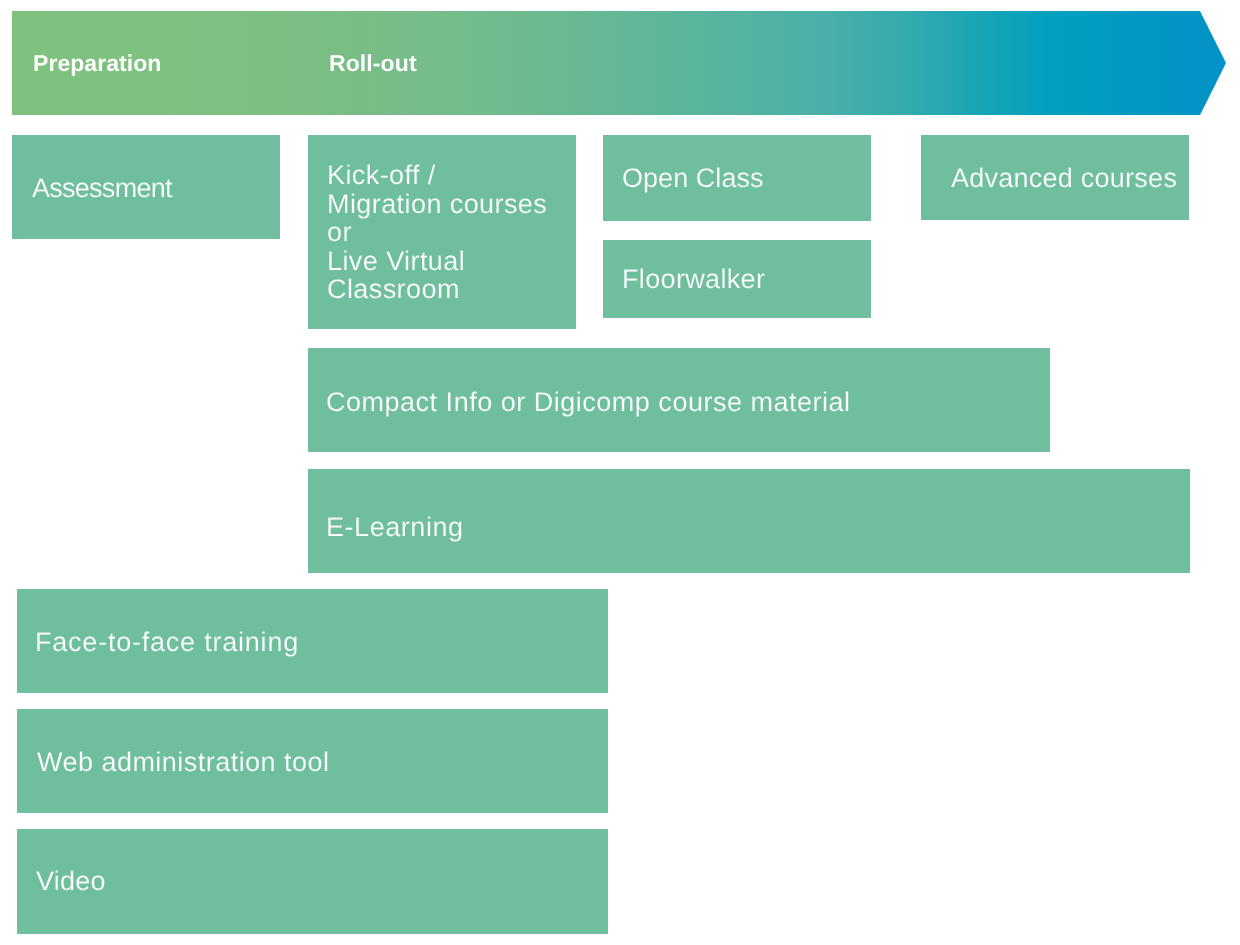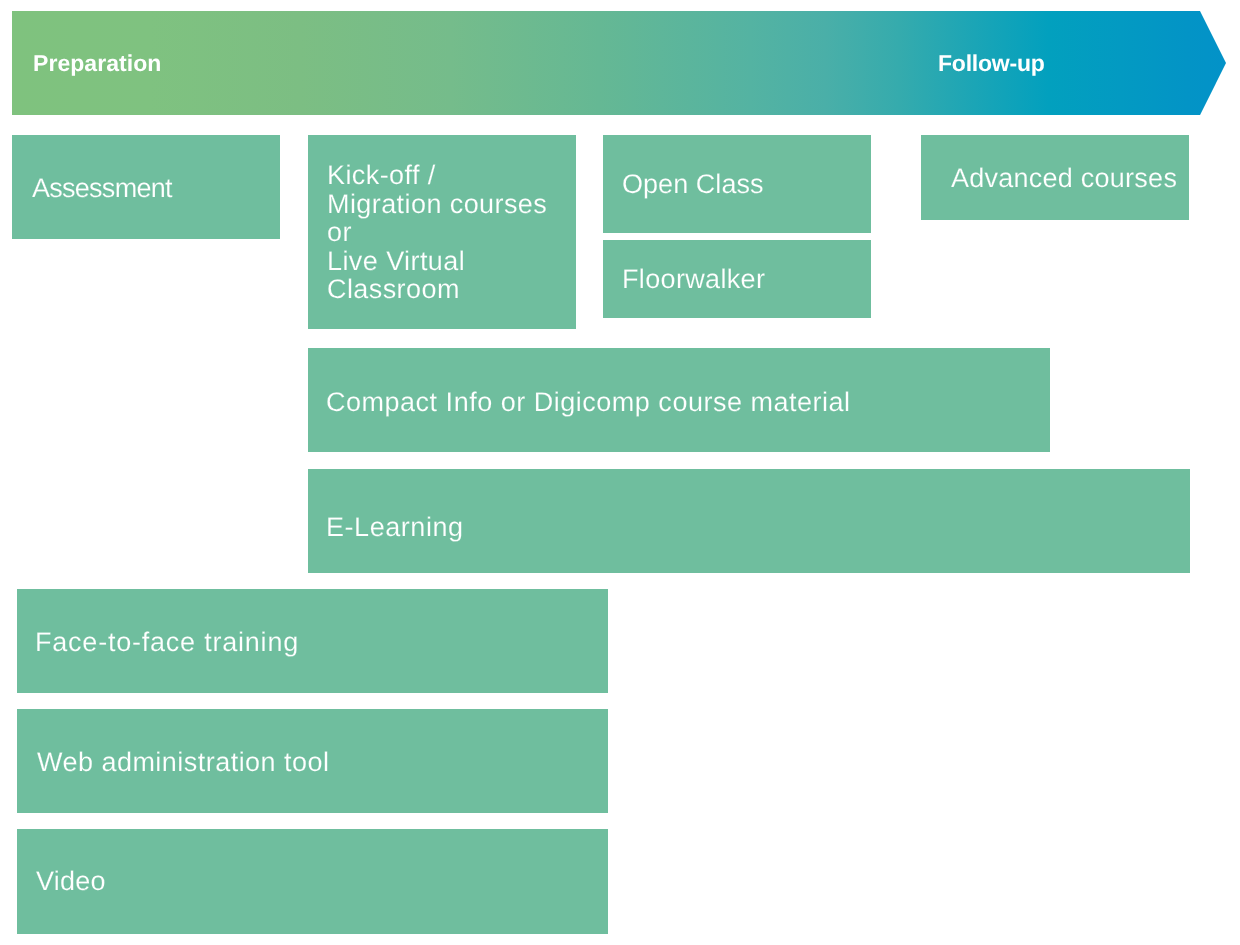--- a/index.html
+++ b/index.html
@@ -59,37 +59,37 @@
             <stop offset="0.968" stop-color="#0394C6"></stop>
             <stop offset="1" stop-color="#0392C8"></stop>
           </linearGradient>
       </defs>
       <path id="banner-path" d="M0 0 H1188 L1214 52 L1188 104 H0 Z" fill="url(#bannerGradient)"></path>
     </svg>
 
     <div class="phase-label" style="left: 20.7px; letter-spacing: 0.06px;">
         <span>Preparation</span>
       </div>
-    <div class="phase-label" style="left: 926.1px; letter-spacing: -0.22px;">
-        <span>Follow-up</span>
+    <div class="phase-label" style="left: 317.3px; letter-spacing: 0.1px;">
+        <span>Roll-out</span>
       </div>
   </div>
 
   <div id="boxes">
       <div class="box" style="left: 12px; top: 134.9px; width: 268.2px; height: 104px; padding-left: 19.5px; background: rgb(111, 190, 158);">
         <span class="box-label" style="letter-spacing: -0.73px; top: 1px; color: rgb(255, 255, 255); -webkit-text-stroke: 0.16px rgb(111, 190, 158);">Assessment</span>
       </div>
       <div class="box" style="left: 308px; top: 135px; width: 268.3px; height: 194.4px; padding-left: 18.5px; background: rgb(111, 190, 158);">
         <span class="box-label" style="letter-spacing: 0.42px; top: 0.2px; color: rgb(255, 255, 255); -webkit-text-stroke: 0.16px rgb(111, 190, 158);">Kick-off /
 Migration courses
 or
 Live Virtual
 Classroom</span>
       </div>
-      <div class="box" style="left: 603.3px; top: 135px; width: 267.5px; height: 98px; padding-left: 18.6px; background: rgb(111, 190, 158);">
+      <div class="box" style="left: 603.3px; top: 135px; width: 267.5px; height: 86px; padding-left: 18.6px; background: rgb(111, 190, 158);">
         <span class="box-label" style="letter-spacing: 0.05px; top: 0.4px; color: rgb(255, 255, 255); -webkit-text-stroke: 0.16px rgb(111, 190, 158);">Open Class</span>
       </div>
       <div class="box" style="left: 603.3px; top: 240.3px; width: 268px; height: 78px; padding-left: 19px; background: rgb(111, 190, 158);">
         <span class="box-label" style="letter-spacing: 0.34px; top: -0.2px; color: rgb(255, 255, 255); -webkit-text-stroke: 0.16px rgb(111, 190, 158);">Floorwalker</span>
       </div>
       <div class="box" style="left: 921px; top: 135.3px; width: 268px; height: 85.2px; padding-left: 17.7px; background: rgb(111, 190, 158); justify-content: center;">
         <span class="box-label" style="letter-spacing: 0.25px; top: 0.8px; color: rgb(255, 255, 255); -webkit-text-stroke: 0.16px rgb(111, 190, 158);">Advanced courses</span>
       </div>
       <div class="box" style="left: 307.9px; top: 348px; width: 742px; height: 104.3px; padding-left: 18.5px; background: rgb(111, 190, 158);">
         <span class="box-label" style="letter-spacing: 0.51px; top: 2.1px; color: rgb(255, 255, 255); -webkit-text-stroke: 0.16px rgb(111, 190, 158);">Compact Info or Digicomp course material</span>

